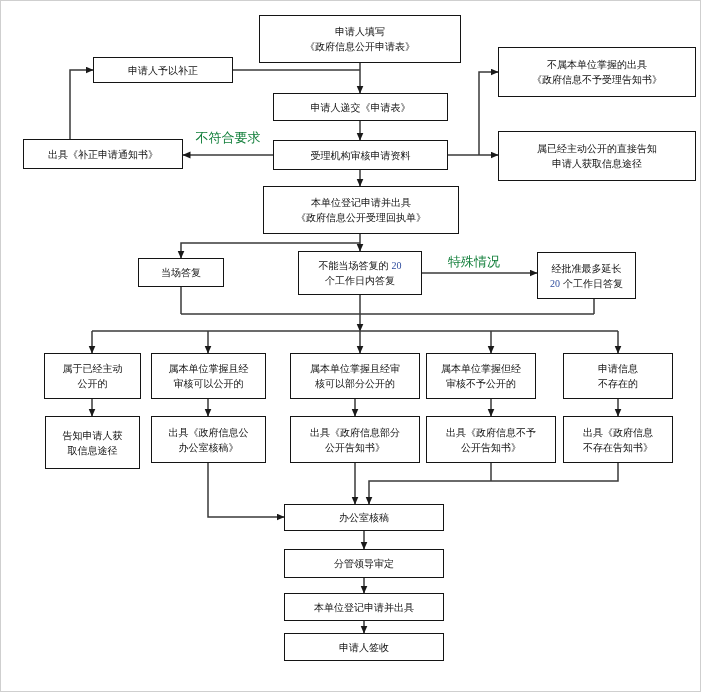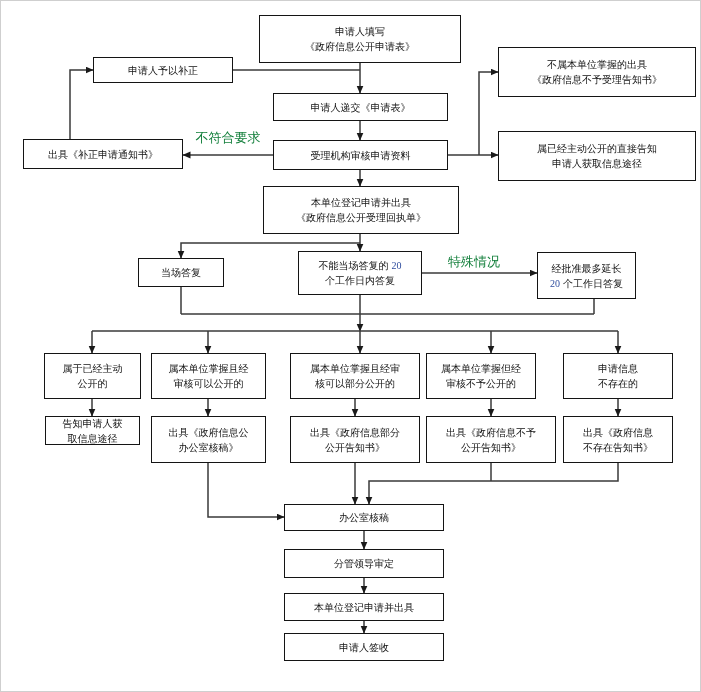--- a/index.html
+++ b/index.html
@@ -120,21 +120,21 @@
 公开的</div>
   <div class="box" style="left:150px;top:352px;width:115px;height:46px">属本单位掌握且经
 审核可以公开的</div>
   <div class="box" style="left:289px;top:352px;width:130px;height:46px">属本单位掌握且经审
 核可以部分公开的</div>
   <div class="box" style="left:425px;top:352px;width:110px;height:46px">属本单位掌握但经
 审核不予公开的</div>
   <div class="box" style="left:562px;top:352px;width:110px;height:46px">申请信息
 不存在的</div>
 
-  <div class="box" style="left:44px;top:415px;width:95px;height:29px">告知申请人获
+  <div class="box" style="left:44px;top:415px;width:95px;height:53px">告知申请人获
 取信息途径</div>
   <div class="box" style="left:150px;top:415px;width:115px;height:47px">出具《政府信息公
 办公室核稿》</div>
   <div class="box" style="left:289px;top:415px;width:130px;height:47px">出具《政府信息部分
 公开告知书》</div>
   <div class="box" style="left:425px;top:415px;width:130px;height:47px">出具《政府信息不予
 公开告知书》</div>
   <div class="box" style="left:562px;top:415px;width:110px;height:47px">出具《政府信息
 不存在告知书》</div>
 

